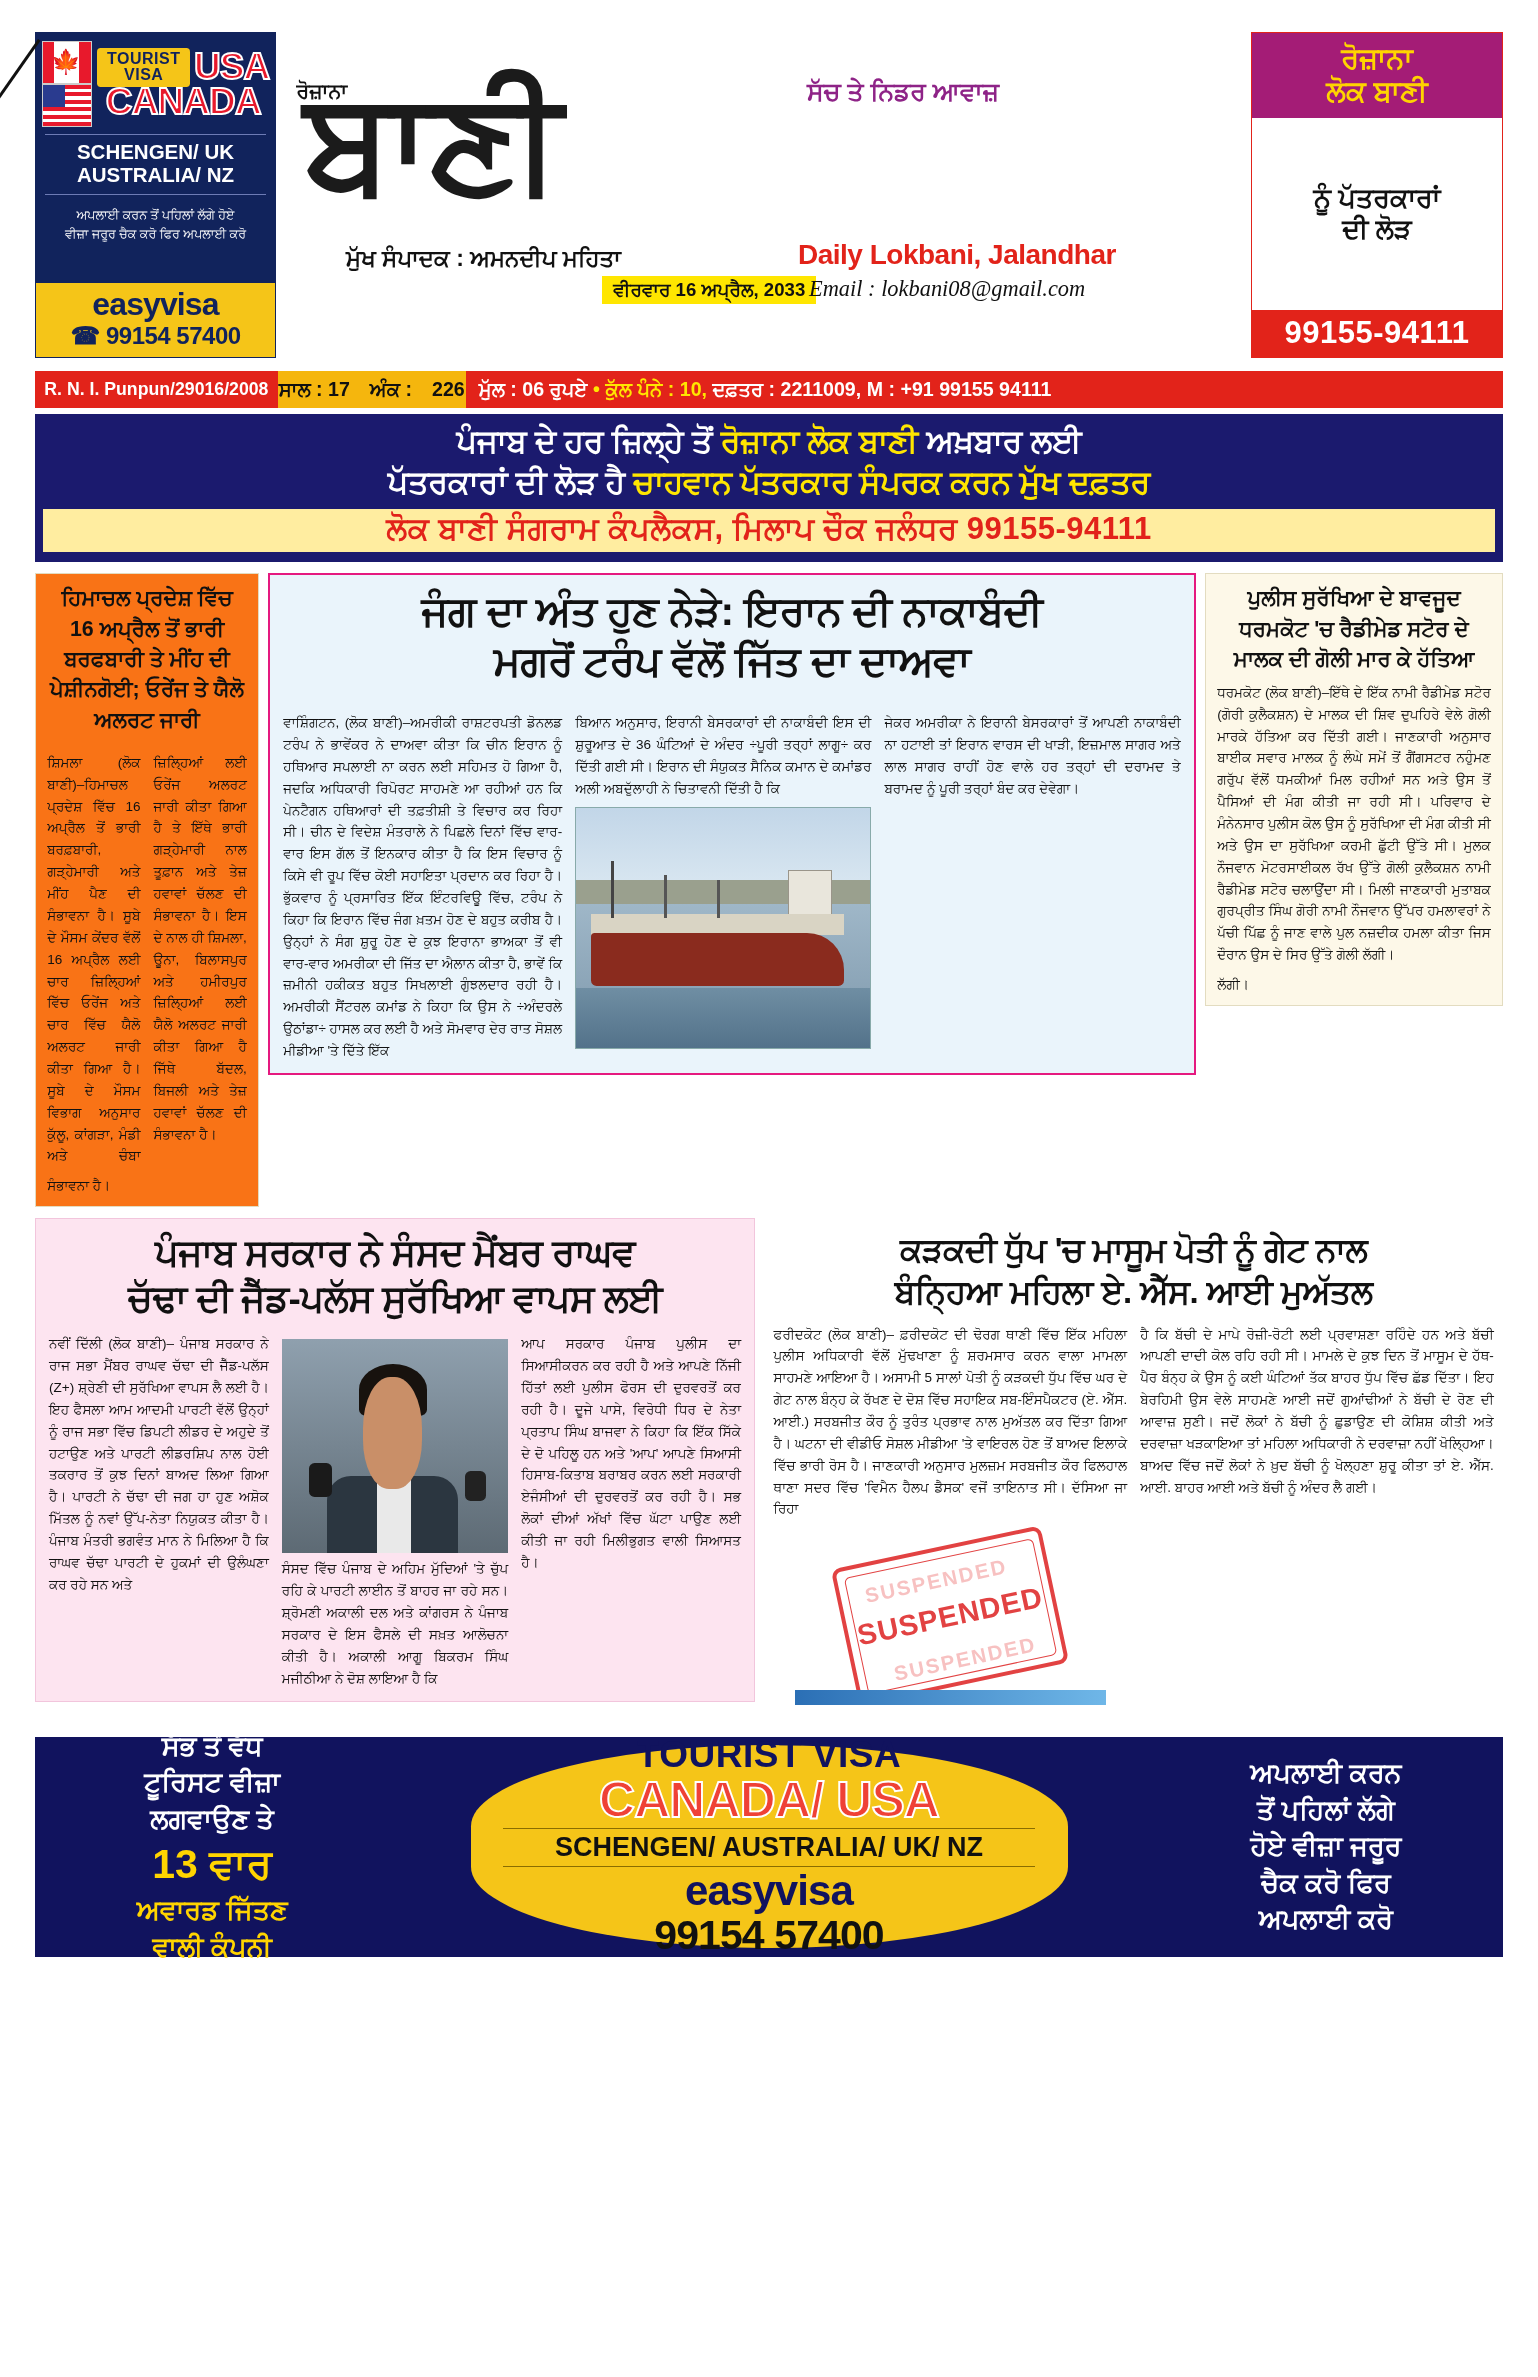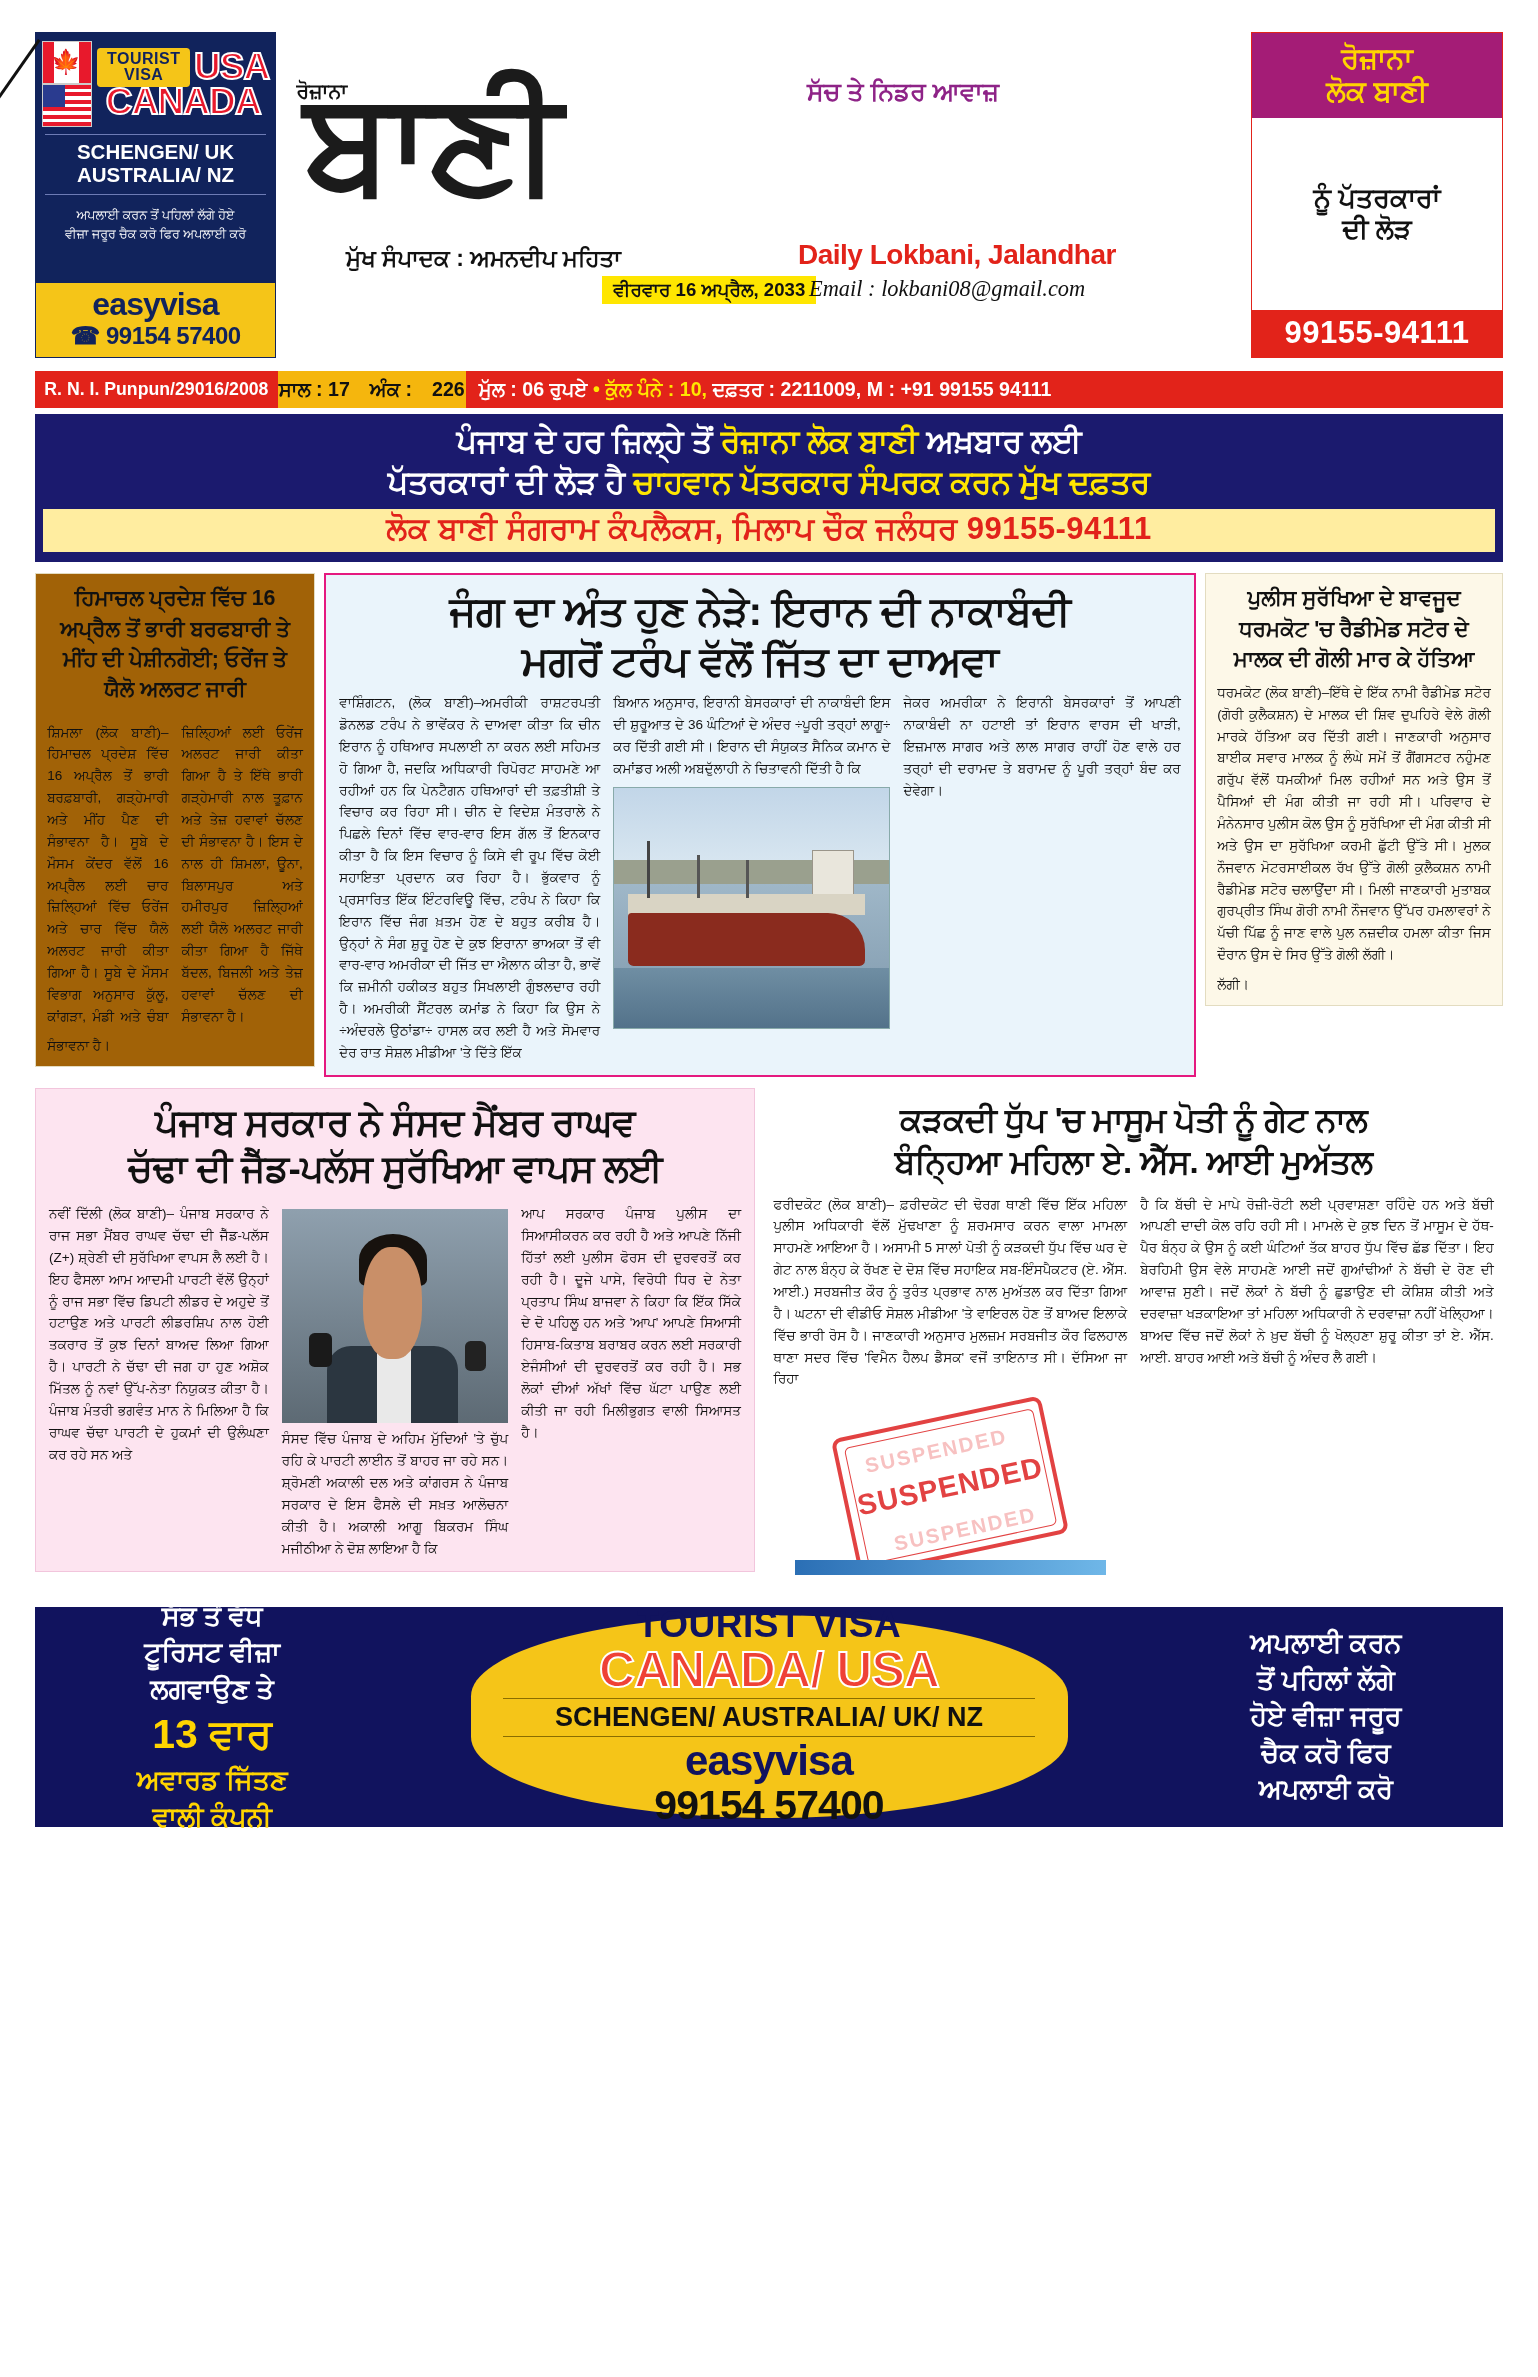--- a/index.html
+++ b/index.html
@@ -64,21 +64,21 @@
   .ib-red .y{color:#ffe600;}
 
   
   .blue-banner{margin-top:5.6px;background:#1b1a6e;border:2.8px solid #1b1a6e;padding:5.6px 5.6px 7.5px 5.6px;text-align:center;}
   .bb-line{font-size:32px;font-weight:bold;color:#fff;line-height:1.28;letter-spacing:-0.3px;}
   .bb-line .hl{color:#ffe600;}
   .bb-strip{background:#ffeda0;color:#e2231a;font-size:31px;font-weight:bold;padding:2.8px 5.6px 4.7px 5.6px;margin-top:5.6px;letter-spacing:0.5px;}
 
   
   .news-grid{display:flex;gap:9.3px;margin-top:11.2px;align-items:flex-start;}
-  .col-left{width:280px;background:#a16207;border:0.9px solid #e3dcc0;padding:9.3px 11.2px;}
+  .col-left{width:224px;background:#f97316;border:0.9px solid #e3dcc0;padding:9.3px 11.2px;}
   .col-center{flex:1;background:#eaf4fb;border:2.8px solid #e5197f;padding:11.2px 13px;}
   .col-right{width:298px;background:#fdf8e8;border:0.9px solid #e3dcc0;padding:9.3px 11.2px;}
 
   .side-head{font-size:21.4px;font-weight:bold;line-height:1.42;text-align:center;color:#111;padding-bottom:7.5px;}
   .center-head{font-size:41px;font-weight:bold;line-height:1.22;text-align:center;color:#111;letter-spacing:-0.5px;}
 
   .body-txt{font-size:13.5px;line-height:1.62;color:#111;text-align:justify;}
   .cols2{column-count:2;column-gap:13px;margin-top:9.3px;}
   .ship-photo{width:100%;height:242px;margin:7.5px 0 7.5px 0;border:0.9px solid #8aa;position:relative;overflow:hidden;
       background:linear-gradient(#bcd4e6 0%,#cfe0ec 38%,#9fb7c8 40%,#7d97ab 100%);}
@@ -232,21 +232,21 @@
 
     <div class="col-left">
       <div class="side-head">ਹਿਮਾਚਲ ਪ੍ਰਦੇਸ਼ ਵਿੱਚ 16 ਅਪ੍ਰੈਲ ਤੋਂ ਭਾਰੀ ਬਰਫਬਾਰੀ ਤੇ ਮੀਂਹ ਦੀ ਪੇਸ਼ੀਨਗੋਈ; ਓਰੇਂਜ ਤੇ ਯੈਲੋ ਅਲਰਟ ਜਾਰੀ</div>
       <div class="body-txt cols2">ਸ਼ਿਮਲਾ (ਲੋਕ ਬਾਣੀ)–ਹਿਮਾਚਲ ਪ੍ਰਦੇਸ਼ ਵਿੱਚ 16 ਅਪ੍ਰੈਲ ਤੋਂ ਭਾਰੀ ਬਰਫ਼ਬਾਰੀ, ਗੜ੍ਹੇਮਾਰੀ ਅਤੇ ਮੀਂਹ ਪੈਣ ਦੀ ਸੰਭਾਵਨਾ ਹੈ। ਸੂਬੇ ਦੇ ਮੌਸਮ ਕੇਂਦਰ ਵੱਲੋਂ 16 ਅਪ੍ਰੈਲ ਲਈ ਚਾਰ ਜ਼ਿਲ੍ਹਿਆਂ ਵਿੱਚ ਓਰੇਂਜ ਅਤੇ ਚਾਰ ਵਿੱਚ ਯੈਲੋ ਅਲਰਟ ਜਾਰੀ ਕੀਤਾ ਗਿਆ ਹੈ। ਸੂਬੇ ਦੇ ਮੌਸਮ ਵਿਭਾਗ ਅਨੁਸਾਰ ਕੁੱਲੂ, ਕਾਂਗੜਾ, ਮੰਡੀ ਅਤੇ ਚੰਬਾ ਜ਼ਿਲ੍ਹਿਆਂ ਲਈ ਓਰੇਂਜ ਅਲਰਟ ਜਾਰੀ ਕੀਤਾ ਗਿਆ ਹੈ ਤੇ ਇੱਥੇ ਭਾਰੀ ਗੜ੍ਹੇਮਾਰੀ ਨਾਲ ਤੂਫ਼ਾਨ ਅਤੇ ਤੇਜ਼ ਹਵਾਵਾਂ ਚੱਲਣ ਦੀ ਸੰਭਾਵਨਾ ਹੈ। ਇਸ ਦੇ ਨਾਲ ਹੀ ਸ਼ਿਮਲਾ, ਊਨਾ, ਬਿਲਾਸਪੁਰ ਅਤੇ ਹਮੀਰਪੁਰ ਜ਼ਿਲ੍ਹਿਆਂ ਲਈ ਯੈਲੋ ਅਲਰਟ ਜਾਰੀ ਕੀਤਾ ਗਿਆ ਹੈ ਜਿੱਥੇ ਬੱਦਲ, ਬਿਜਲੀ ਅਤੇ ਤੇਜ਼ ਹਵਾਵਾਂ ਚੱਲਣ ਦੀ ਸੰਭਾਵਨਾ ਹੈ।</div>
       <div class="body-txt" style="margin-top:7.5px;">ਸੰਭਾਵਨਾ ਹੈ।</div>
     </div>
 
     <div class="col-center">
       <div class="center-head">ਜੰਗ ਦਾ ਅੰਤ ਹੁਣ ਨੇੜੇ: ਇਰਾਨ ਦੀ ਨਾਕਾਬੰਦੀ</div>
       <div class="center-head">ਮਗਰੋਂ ਟਰੰਪ ਵੱਲੋਂ ਜਿੱਤ ਦਾ ਦਾਅਵਾ</div>
-      <div style="display:flex;gap:13px;margin-top:6px;">
+      <div style="display:flex;gap:13px;margin-top:26px;">
         <div style="width:32%;">
           <div class="body-txt">ਵਾਸ਼ਿੰਗਟਨ, (ਲੋਕ ਬਾਣੀ)–ਅਮਰੀਕੀ ਰਾਸ਼ਟਰਪਤੀ ਡੋਨਲਡ ਟਰੰਪ ਨੇ ਭਾਵੇਂਕਰ ਨੇ ਦਾਅਵਾ ਕੀਤਾ ਕਿ ਚੀਨ ਇਰਾਨ ਨੂੰ ਹਥਿਆਰ ਸਪਲਾਈ ਨਾ ਕਰਨ ਲਈ ਸਹਿਮਤ ਹੋ ਗਿਆ ਹੈ, ਜਦਕਿ ਅਧਿਕਾਰੀ ਰਿਪੋਰਟ ਸਾਹਮਣੇ ਆ ਰਹੀਆਂ ਹਨ ਕਿ ਪੇਨਟੈਗਨ ਹਥਿਆਰਾਂ ਦੀ ਤਫ਼ਤੀਸ਼ੀ ਤੇ ਵਿਚਾਰ ਕਰ ਰਿਹਾ ਸੀ। ਚੀਨ ਦੇ ਵਿਦੇਸ਼ ਮੰਤਰਾਲੇ ਨੇ ਪਿਛਲੇ ਦਿਨਾਂ ਵਿੱਚ ਵਾਰ-ਵਾਰ ਇਸ ਗੱਲ ਤੋਂ ਇਨਕਾਰ ਕੀਤਾ ਹੈ ਕਿ ਇਸ ਵਿਚਾਰ ਨੂੰ ਕਿਸੇ ਵੀ ਰੂਪ ਵਿੱਚ ਕੋਈ ਸਹਾਇਤਾ ਪ੍ਰਦਾਨ ਕਰ ਰਿਹਾ ਹੈ। ਭੁੱਕਵਾਰ ਨੂੰ ਪ੍ਰਸਾਰਿਤ ਇੱਕ ਇੰਟਰਵਿਊ ਵਿੱਚ, ਟਰੰਪ ਨੇ ਕਿਹਾ ਕਿ ਇਰਾਨ ਵਿੱਚ ਜੰਗ ਖ਼ਤਮ ਹੋਣ ਦੇ ਬਹੁਤ ਕਰੀਬ ਹੈ। ਉਨ੍ਹਾਂ ਨੇ ਸੰਗ ਸ਼ੁਰੂ ਹੋਣ ਦੇ ਕੁਝ ਇਰਾਨਾ ਭਾਅਕਾ ਤੋਂ ਵੀ ਵਾਰ-ਵਾਰ ਅਮਰੀਕਾ ਦੀ ਜਿੱਤ ਦਾ ਐਲਾਨ ਕੀਤਾ ਹੈ, ਭਾਵੇਂ ਕਿ ਜ਼ਮੀਨੀ ਹਕੀਕਤ ਬਹੁਤ ਸਿਖਲਾਈ ਗੁੰਝਲਦਾਰ ਰਹੀ ਹੈ। ਅਮਰੀਕੀ ਸੈਂਟਰਲ ਕਮਾਂਡ ਨੇ ਕਿਹਾ ਕਿ ਉਸ ਨੇ ÷ਅੰਦਰਲੇ ਉਠਾਂਡਾ÷ ਹਾਸਲ ਕਰ ਲਈ ਹੈ ਅਤੇ ਸੋਮਵਾਰ ਦੇਰ ਰਾਤ ਸੋਸ਼ਲ ਮੀਡੀਆ 'ਤੇ ਦਿੱਤੇ ਇੱਕ</div>
         </div>
         <div style="width:34%;">
           <div class="body-txt">ਬਿਆਨ ਅਨੁਸਾਰ, ਇਰਾਨੀ ਬੇਸਰਕਾਰਾਂ ਦੀ ਨਾਕਾਬੰਦੀ ਇਸ ਦੀ ਸ਼ੁਰੂਆਤ ਦੇ 36 ਘੰਟਿਆਂ ਦੇ ਅੰਦਰ ÷ਪੂਰੀ ਤਰ੍ਹਾਂ ਲਾਗੂ÷ ਕਰ ਦਿੱਤੀ ਗਈ ਸੀ। ਇਰਾਨ ਦੀ ਸੰਯੁਕਤ ਸੈਨਿਕ ਕਮਾਨ ਦੇ ਕਮਾਂਡਰ ਅਲੀ ਅਬਦੁੱਲਾਹੀ ਨੇ ਚਿਤਾਵਨੀ ਦਿੱਤੀ ਹੈ ਕਿ</div>
           <div class="ship-photo">
             <div class="sp-sky"></div>
               <div class="sp-far"></div>
               <div class="sp-far2"></div>
             <div class="sp-land"></div>

